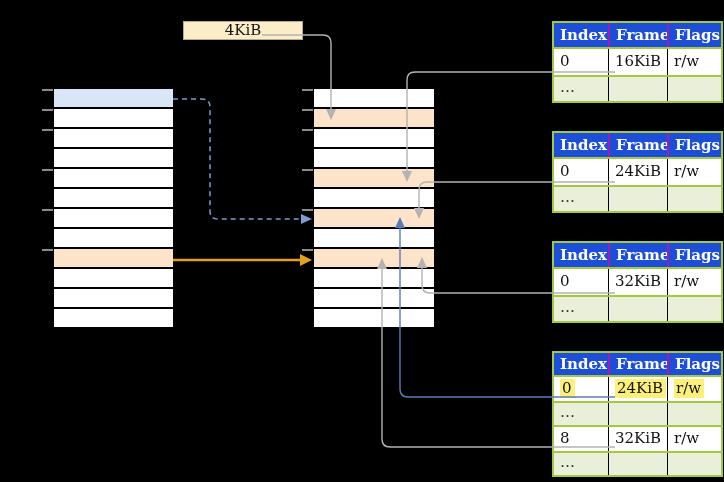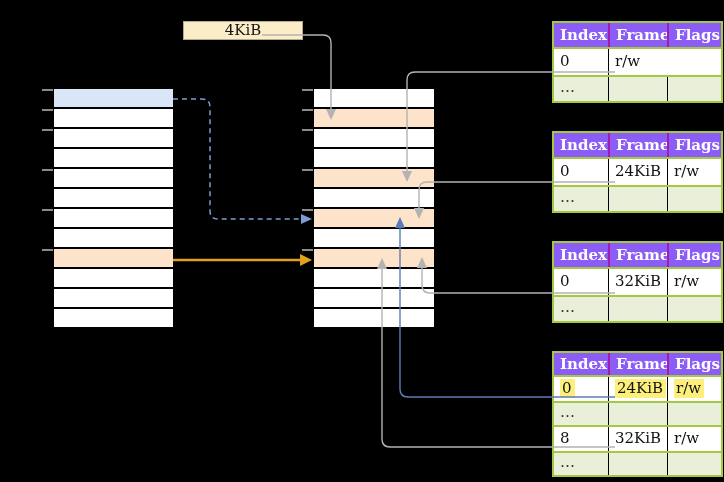--- a/index.html
+++ b/index.html
@@ -21,21 +21,21 @@
   
   .labelbox{
     position:absolute;left:183px;top:21px;width:120px;height:19px;
     background:#fcedc9;border:1px solid #b5a98c;box-sizing:border-box;
     text-align:center;line-height:17px;font-size:15px;color:#141414;
   }
   
   .ptable{position:absolute;left:552px;width:171px;border:2px solid #a4c83f;box-sizing:border-box;}
   .ptable>div{display:grid;grid-template-columns:54px 59px 54px;}
   .ptable>div:not(:last-child){border-bottom:2px solid #a4c83f;}
-  .thead{background:#8b5cf6;height:24px;}
+  .thead{background:#1d4ed8;height:24px;}
   .thead .cell{color:#ffffff;font-weight:bold;font-size:15px;line-height:24px;border-left:2px solid #a21caf;}
   .thead .cell:first-child{border-left:none;}
   .trow .cell{font-size:15px;border-left:1px solid #000;}
   .trow .cell:first-child{border-left:none;}
   .trow.data{background:#ffffff;height:26px;}
   .trow.data .cell{line-height:25px;color:#111;}
   .trow.dots{background:#e9efd8;height:24px;}
   .trow.dots .cell{line-height:20px;color:#333;}
   .cell{padding-left:6px;overflow:hidden;white-space:nowrap;}
   .ptable.compact .thead{height:22px;}
@@ -97,20 +97,21 @@
 <div class="labelbox">4KiB</div>
 
 <div class="ptable" id="pt1">
     <div class="thead">
       <div class="cell">Index</div>
       <div class="cell">Frame</div>
       <div class="cell">Flags</div>
     </div>
     <div class="trow data">
       <div class="cell"><span>0</span></div>
+      <div class="cell"><span>16KiB</span></div>
       <div class="cell"><span>r/w</span></div>
     </div>
     <div class="trow dots">
       <div class="cell"><span>…</span></div>
       <div class="cell"></div>
       <div class="cell"></div>
     </div>
   </div>
 <div class="ptable" id="pt2">
     <div class="thead">

